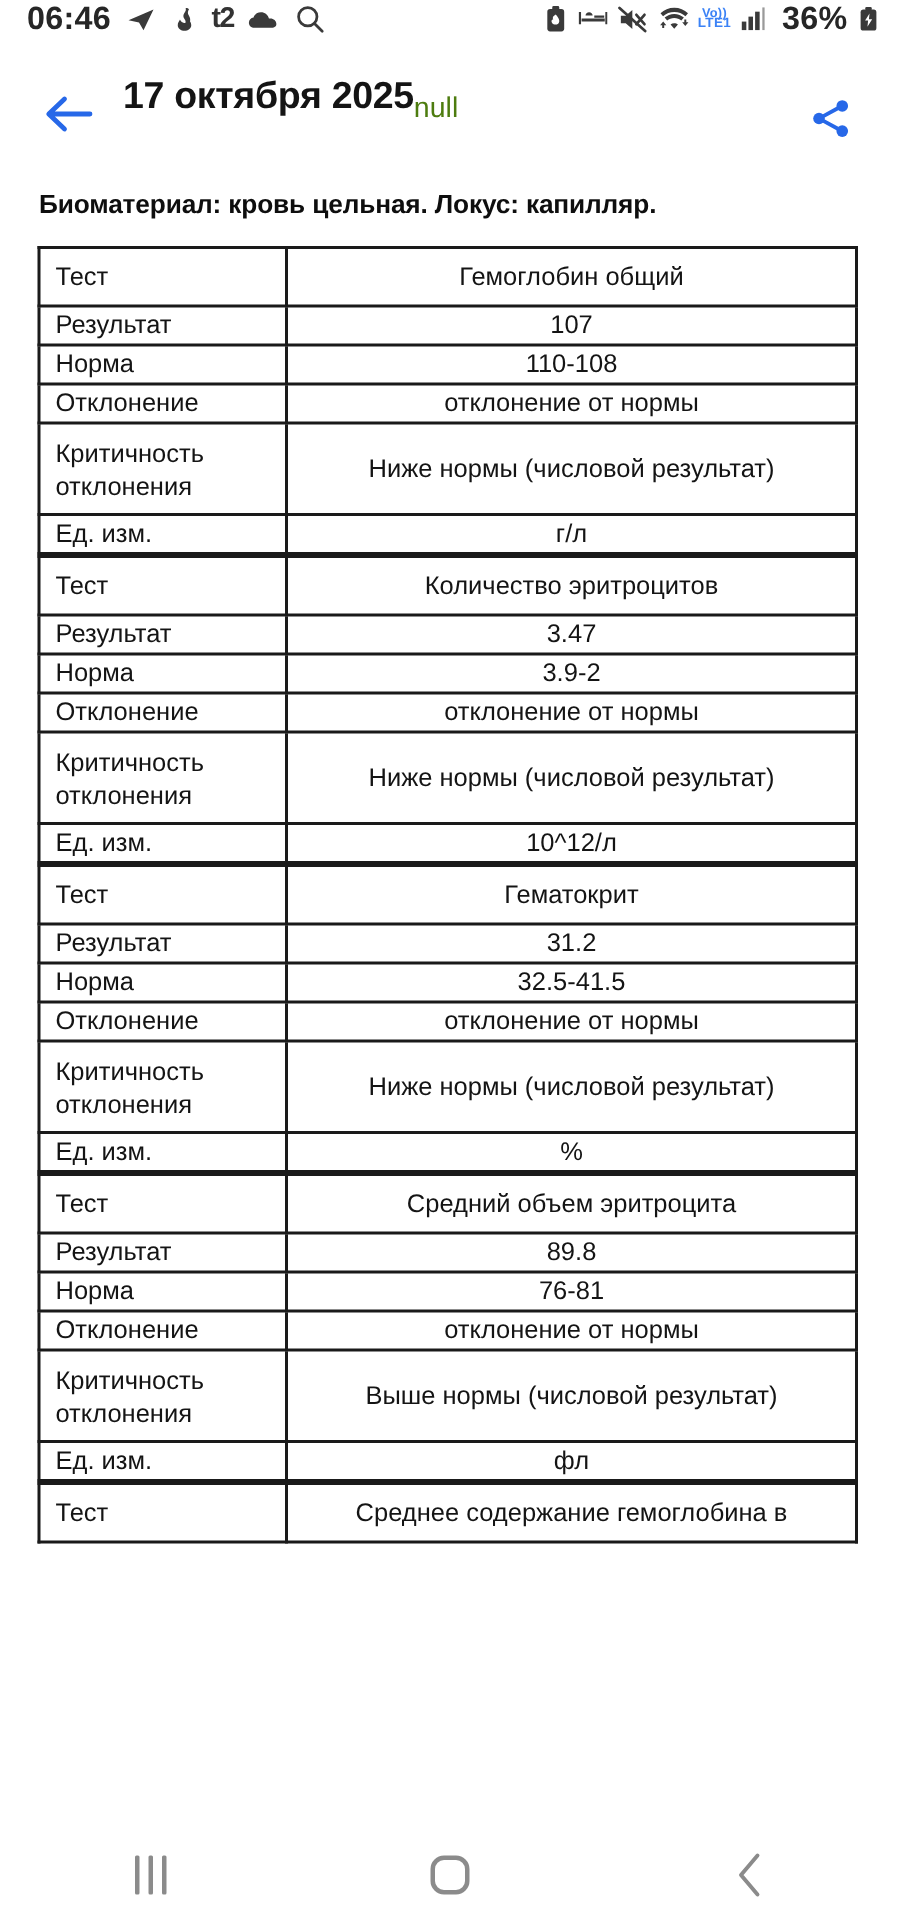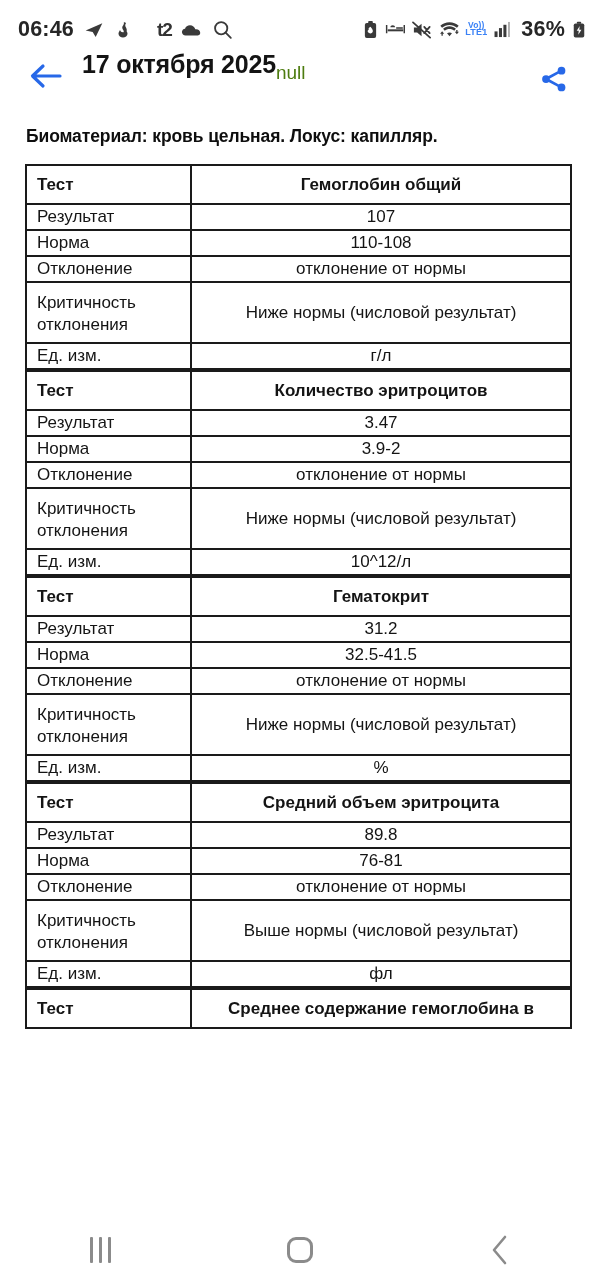--- a/index.html
+++ b/index.html
@@ -8,34 +8,34 @@
     background:#ffffff;
     font-family:"Liberation Sans", sans-serif;
     color:#111111;
     overflow:hidden;
   }
   #app { position:relative; width:600px; height:1286px; display:flex; flex-direction:column; }
 
   
   .statusbar {
     height:42px; flex:0 0 42px;
-    display:flex; align-items:flex-end;
+    display:flex; align-items:flex-start;
     padding:0 14px 0 18px;
     font-size:21px; font-weight:700; color:#2b2b2b;
     letter-spacing:0.2px;
   }
   .sb-left { display:flex; align-items:center; gap:9px; }
   .sb-clock { font-size:21.5px; font-weight:700; color:#262626; }
   .sb-spacer { flex:1 1 auto; }
   .sb-right { display:flex; align-items:center; gap:7px; }
   .sb-ico { display:inline-flex; align-items:center; justify-content:center; color:#3a3a3a; }
   .sb-pct { font-size:21.5px; font-weight:700; color:#262626; margin-left:1px; }
   .t2logo {
     font-size:19px; font-weight:800; letter-spacing:-1px;
-    color:#333; position:relative; line-height:1;margin-left:16px;
+    color:#333; position:relative; line-height:1;
   }
   .volte {
     display:inline-flex; flex-direction:column; align-items:center;
     line-height:0.85; font-weight:800; color:#3b82f6; margin-left:-2px;
   }
   .volte .v1 { font-size:8.5px; }
   .volte .v2 { font-size:9px; }
 
   
   .appbar {
@@ -68,21 +68,21 @@
   table.result + table.result { border-top:none; }
   table.result td {
     border:2px solid #1a1a1a;
     padding:0 10px;
     font-size:17px; color:#141414;
     vertical-align:middle;
   }
   table.result col.lbl { width:165px; }
   td.lbl { text-align:left; }
   td.val { text-align:center; }
-  tr.row-test td { font-weight:700; height:39px; }
+  tr.row-test td { font-weight:400; height:39px; }
   tr.row-std td { height:26px; font-weight:400; }
   tr.row-tall td { height:61px; font-weight:400; line-height:1.25; }
   tr.row-tall td.lbl { padding-top:2px;margin-left:12px; }
 
   
   .navbar {
     position:absolute; left:0; bottom:0; width:600px; height:72px;
     background:#ffffff; display:flex; align-items:center; justify-content:space-around;
     z-index:5;
   }

